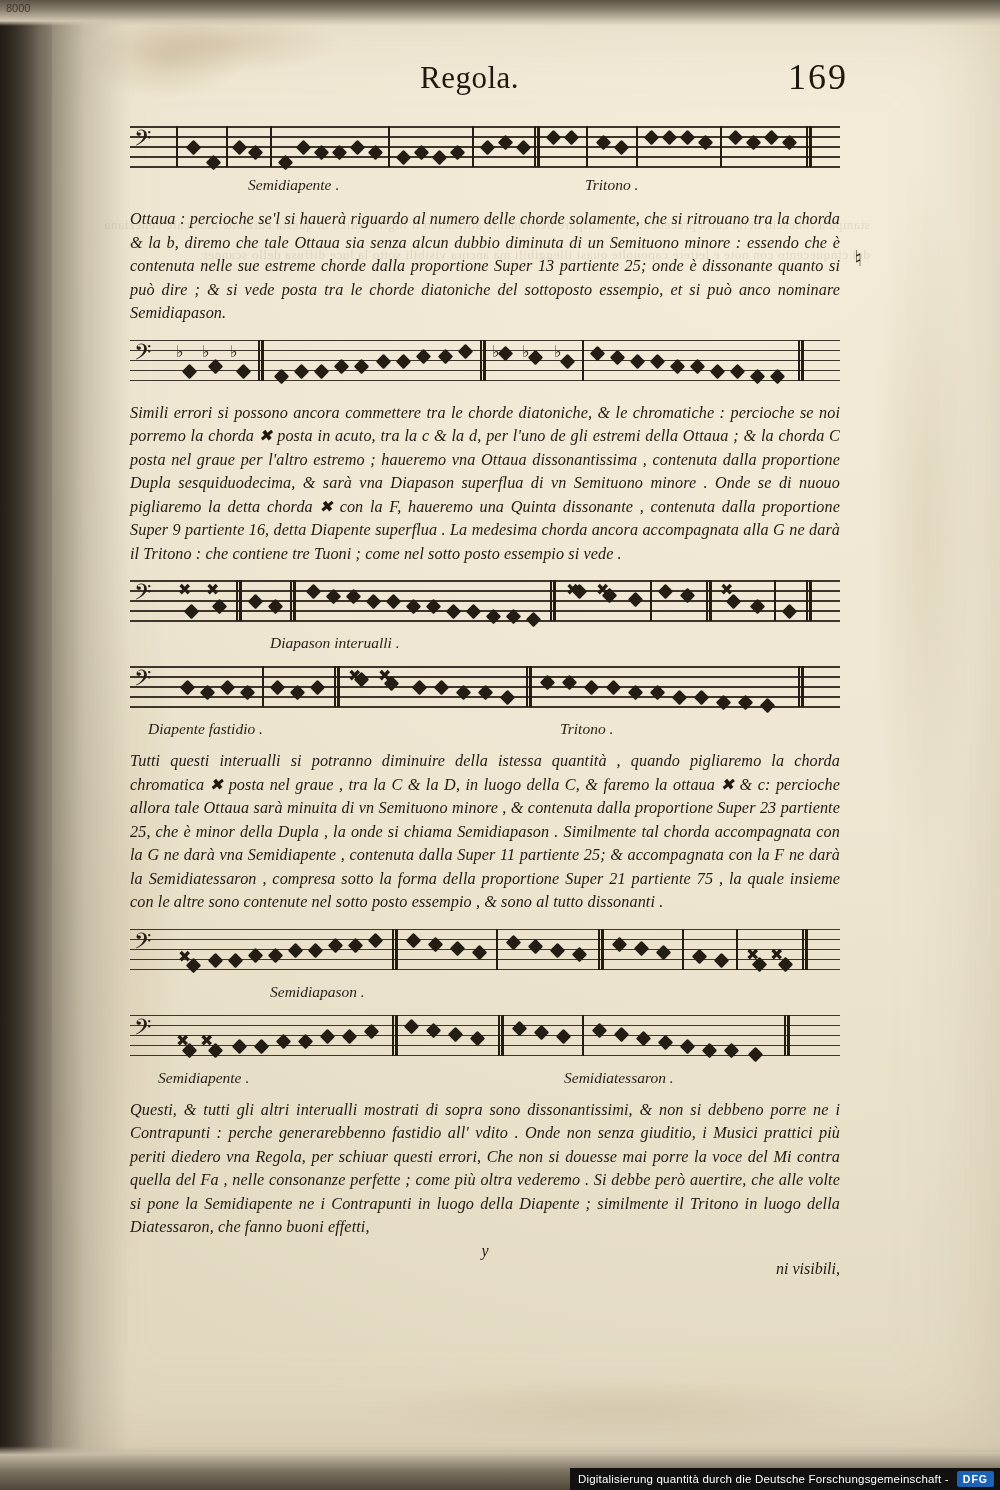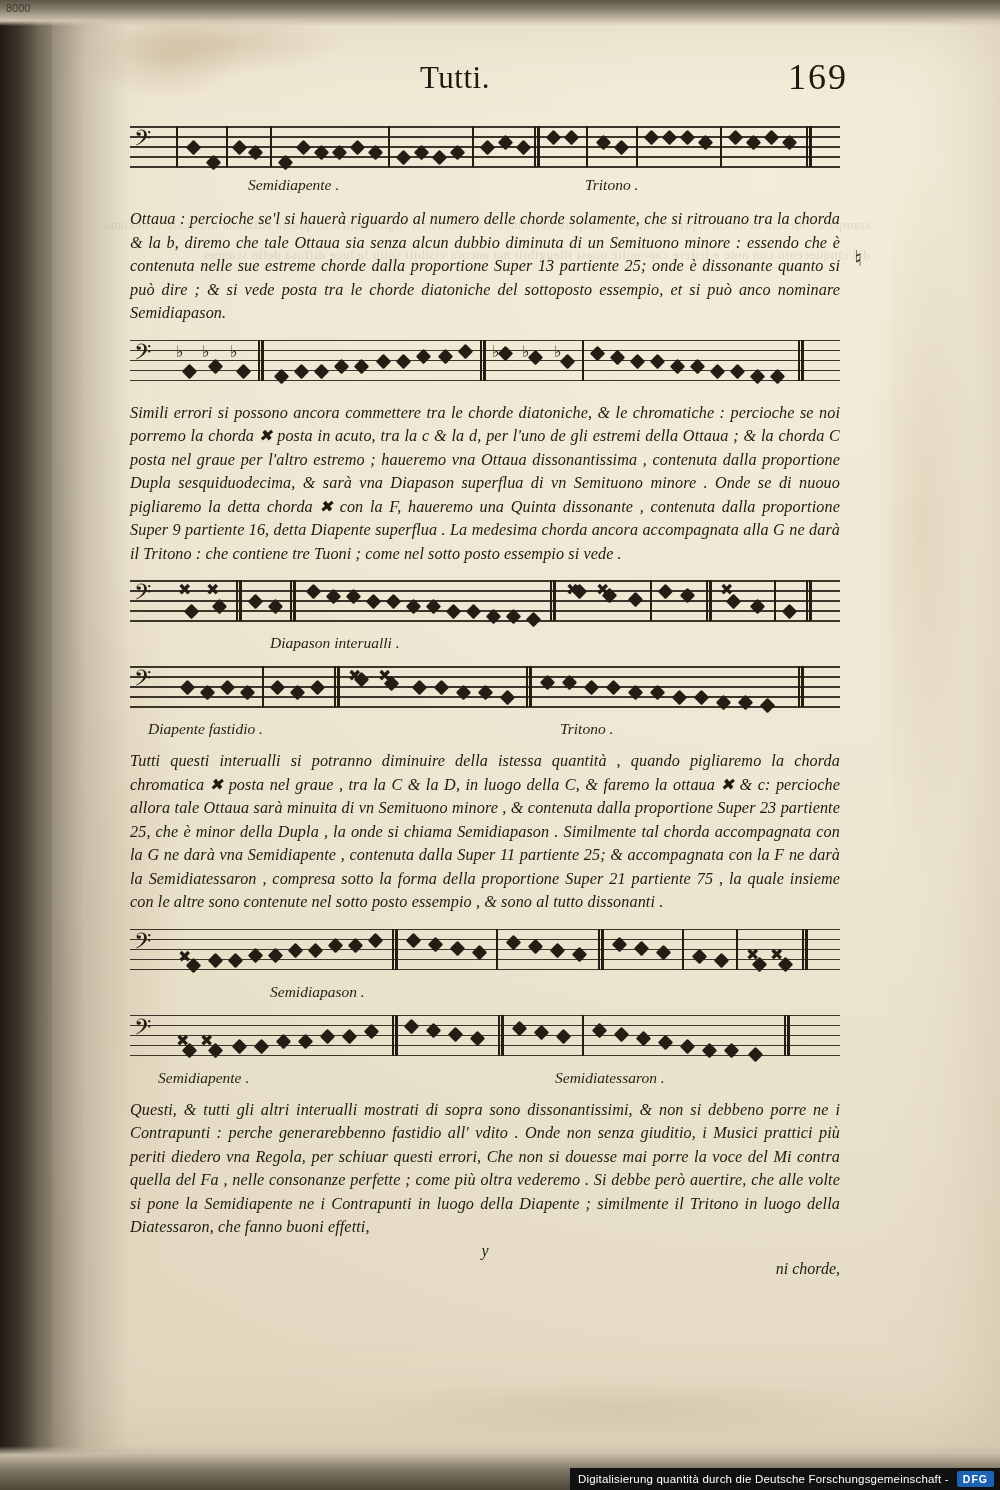--- a/index.html
+++ b/index.html
@@ -123,21 +123,21 @@
   <div class="leaf"></div>
   <div class="bleed">stampa a rouescio della carta precedente che traspare debolmente attrauerso il foglio antico di questa edizione musicale veneziana del cinquecento con note e lettere capouolte quasi illeggibili ma ancora visibili sotto la luce diffusa dello scanner</div>
   <div class="gutter-shadow"></div>
   <div class="edge-top"></div>
   <div class="edge-bottom"></div>
   <div class="corner-stamp">8000</div>
 
   <div class="content">
 
     <div class="head">
-      <div class="title">Tutti.</div>
+      <div class="title">Regola.</div>
       <div class="folio">169</div>
     </div>
 
     <div class="stave">
       <div class="lines">
           <i></i>
           <i></i>
           <i></i>
           <i></i>
           <i></i>
@@ -423,25 +423,25 @@
       <div class="note" style="left:508px;top:26px"></div>
       <div class="note" style="left:530px;top:30px"></div>
       <div class="note" style="left:552px;top:34px"></div>
       <div class="note" style="left:574px;top:38px"></div>
       <div class="note" style="left:596px;top:38px"></div>
       <div class="note" style="left:620px;top:42px"></div>
       <div class="bar dbl" style="left:654px"></div>
     </div>
     <div class="cap-row">
       <span class="caption" style="left:28px">Semidiapente .</span>
-      <span class="caption" style="left:425px">Semidiatessaron .</span>
+      <span class="caption" style="left:434px">Semidiatessaron .</span>
     </div>
 
     <p class="body">Questi, &amp; tutti gli altri interualli mostrati di sopra sono dissonantissimi, &amp; non si debbeno porre ne i Contrapunti : perche generarebbenno fastidio all' vdito . Onde non senza giuditio, i Musici prattici più periti diedero vna Regola, per schiuar questi errori, Che non si douesse mai porre la voce del  Mi  contra quella del  Fa , nelle consonanze perfette ; come più oltra vederemo . Si debbe però auertire, che alle volte si pone la Semidiapente ne i Contrapunti in luogo della Diapente ; similmente il Tritono in luogo della Diatessaron, che fanno buoni effetti,</p>
     <p class="catch">y</p>
-    <p class="tail">ni chorde,</p>
+    <p class="tail">ni visibili,</p>
   </div>
 
   <div class="dfg">
     <span>Digitalisierung quantità durch die Deutsche Forschungsgemeinschaft -</span>
     <span class="logo">DFG</span>
   </div>
 </div>
 
 </body></html>

